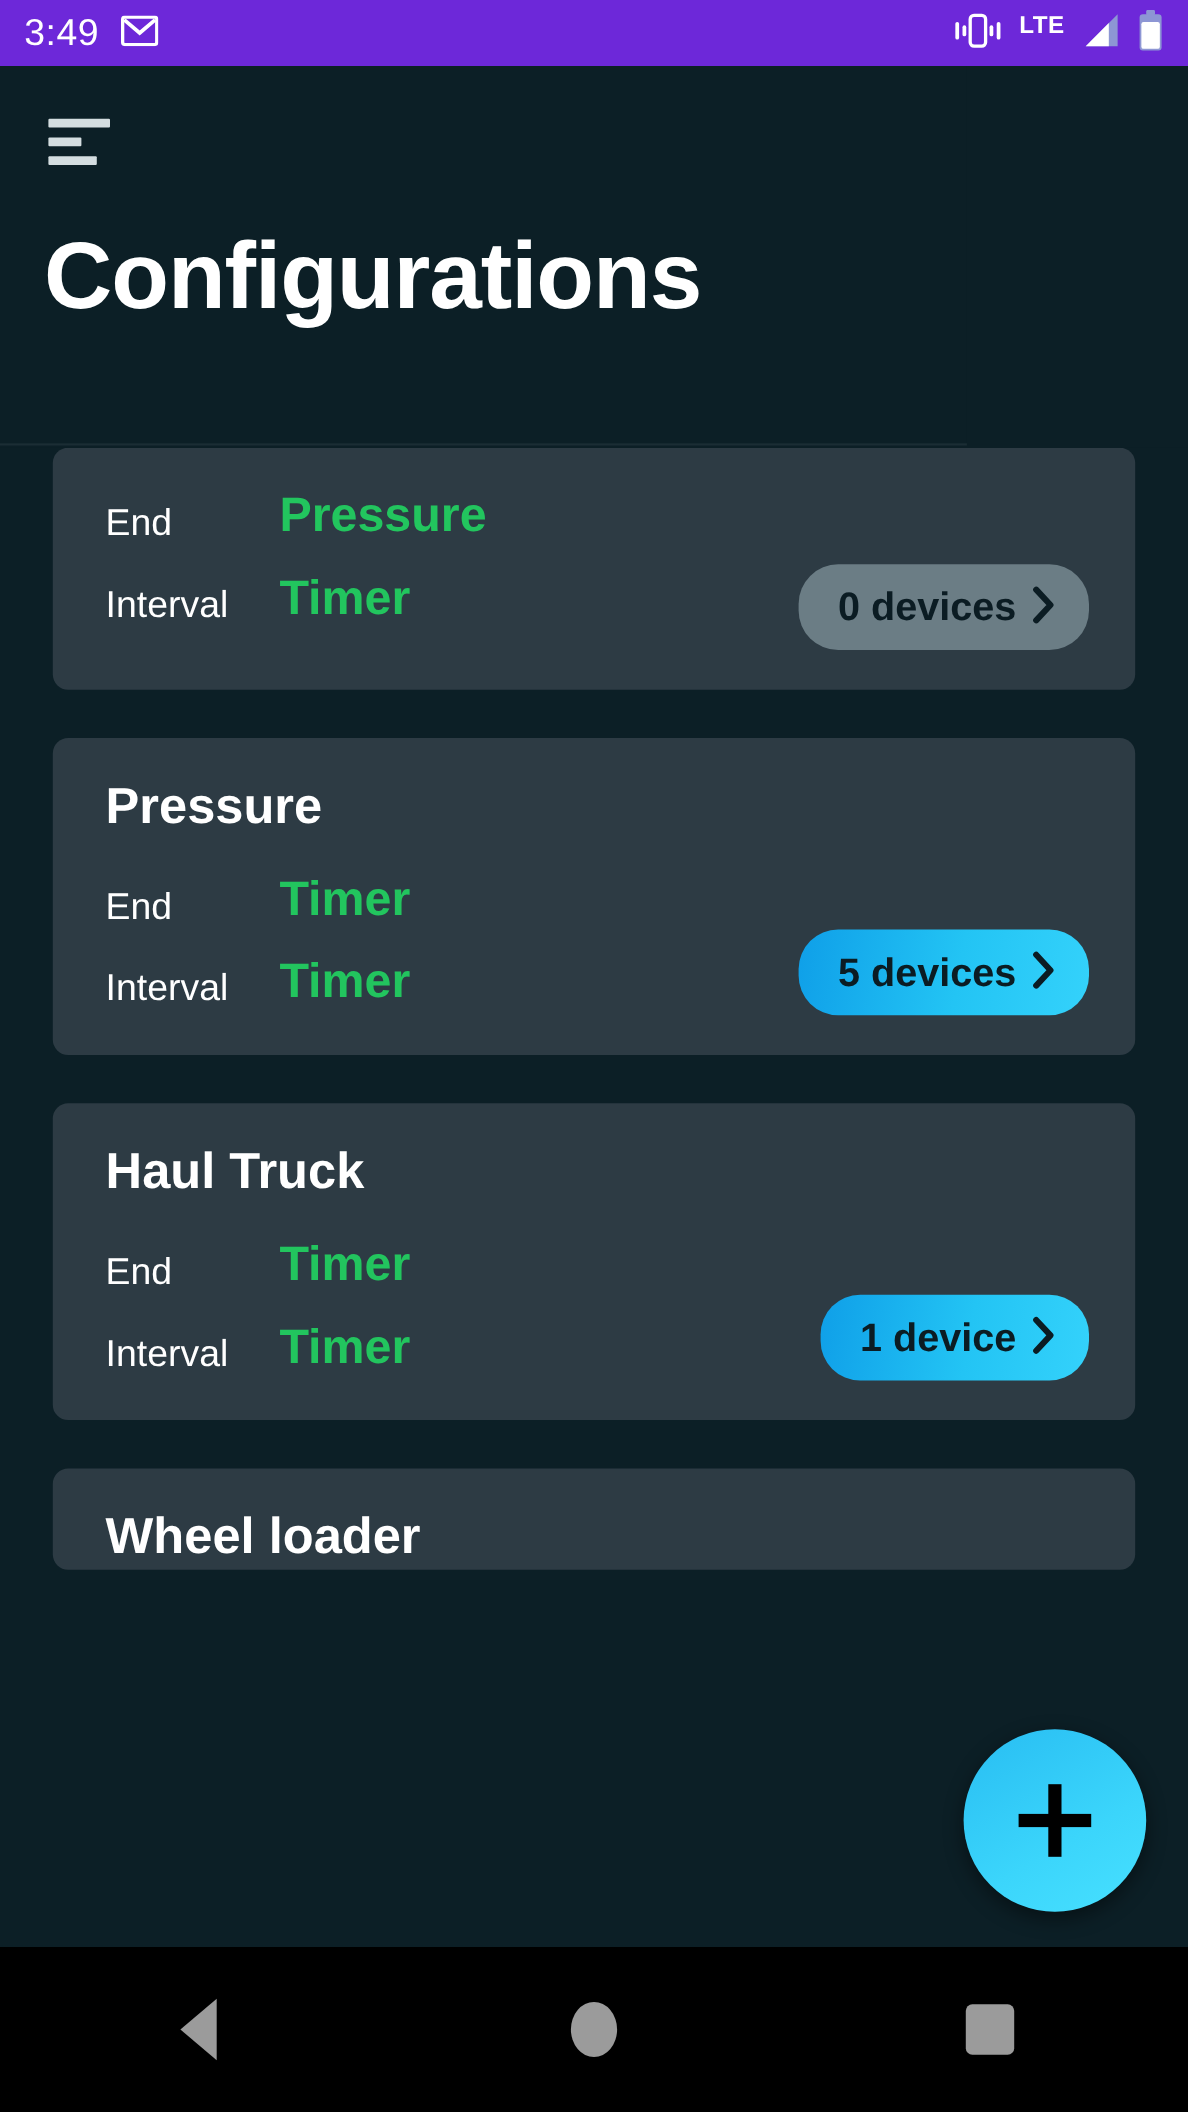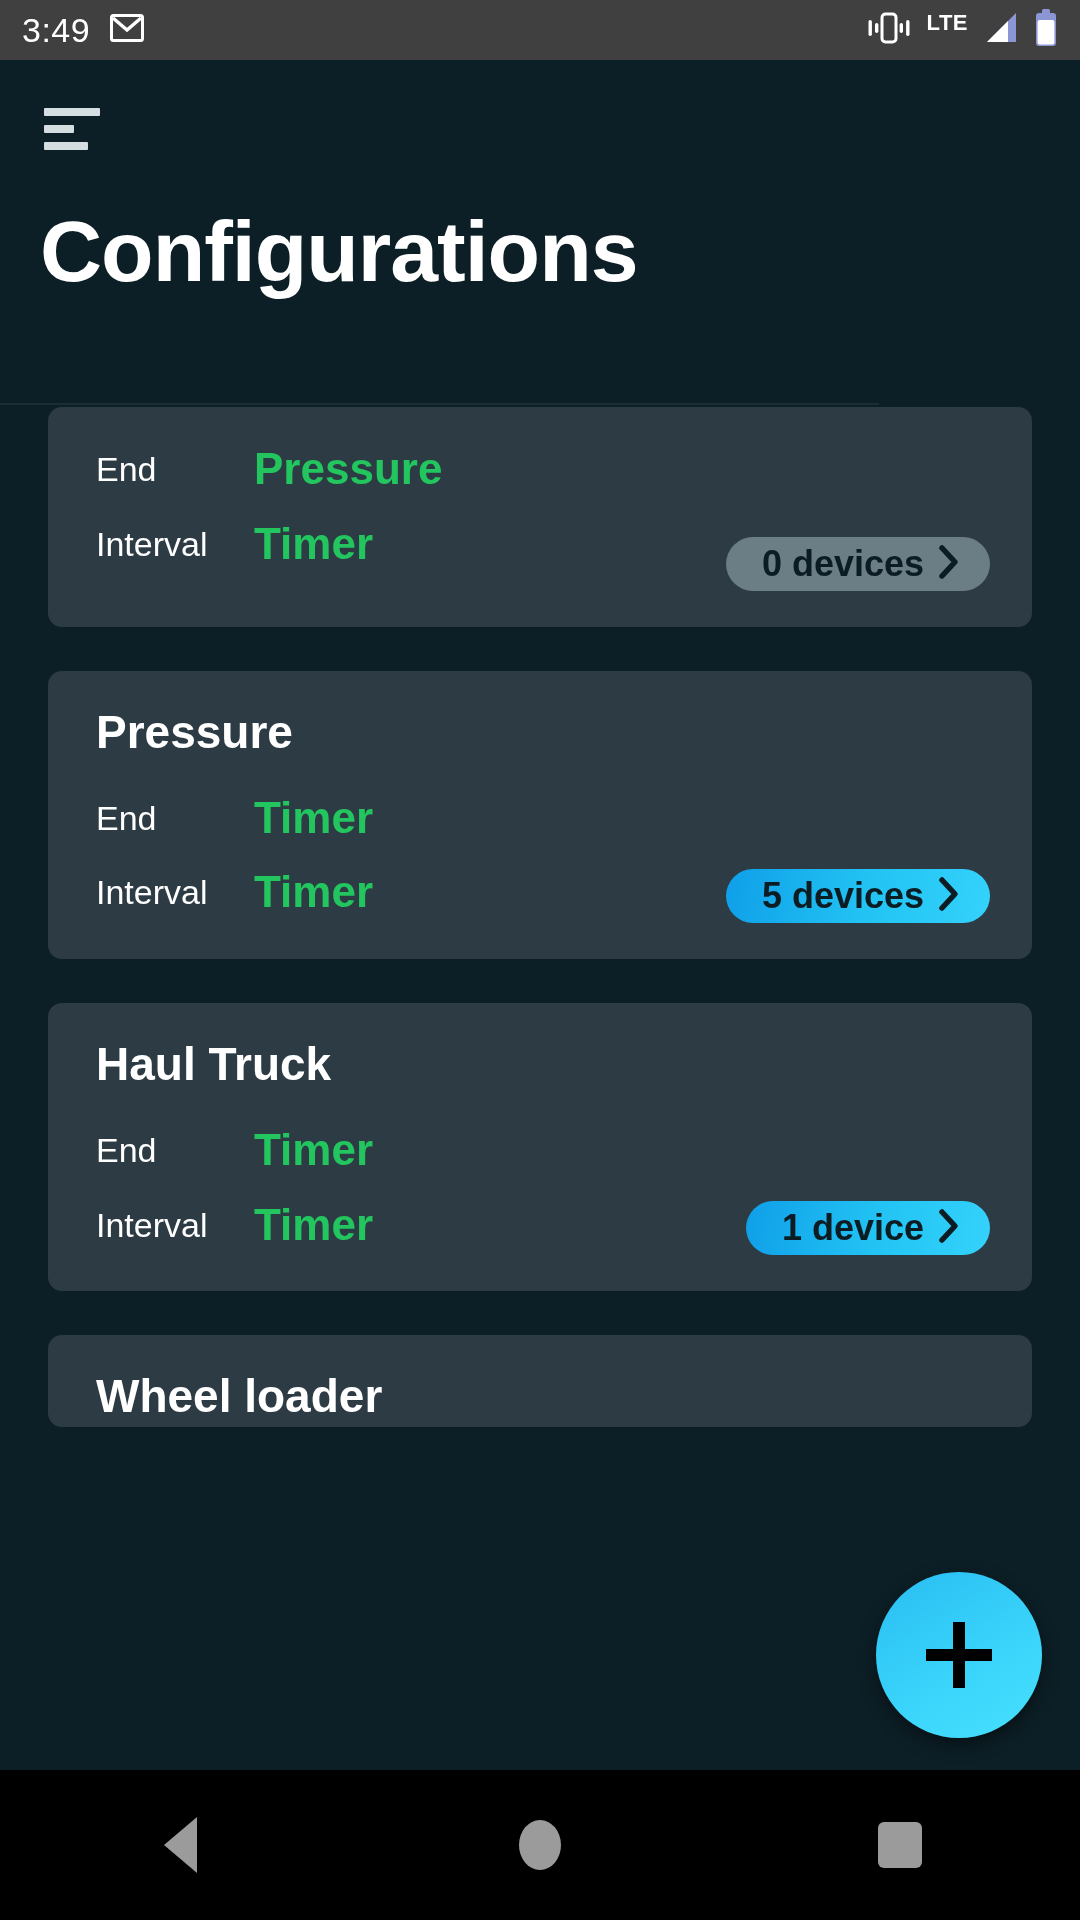--- a/index.html
+++ b/index.html
@@ -21,21 +21,21 @@
     background: #0c1f26;
     overflow: hidden;
   }
 
   
   #status-bar {
     position: absolute;
     top: 0; left: 0;
     width: 1080px;
     height: 60px;
-    background: #404040;
+    background: #6d28d9;
     display: flex;
     align-items: center;
     padding: 0 22px;
     box-sizing: border-box;
   }
   #status-bar .clock {
     color: #ffffff;
     font-size: 34px;
     font-weight: 500;
     letter-spacing: 0.5px;
@@ -138,21 +138,21 @@
     font-weight: bold;
     line-height: 1.1;
     margin-bottom: 34px;
     white-space: nowrap;
   }
   .card-rows {
     display: block;
   }
   .spec-row {
     display: flex;
-    align-items: center;
+    align-items: flex-end;
     margin-bottom: 22px;
   }
   .spec-row:last-child { margin-bottom: 0; }
   .spec-label {
     color: #ffffff;
     font-size: 34px;
     font-weight: normal;
     width: 158px;
     flex: none;
     line-height: 1.2;
@@ -161,21 +161,21 @@
     color: #22c55e;
     font-size: 44px;
     font-weight: bold;
     line-height: 1.2;
   }
 
   .device-pill {
     position: absolute;
     right: 42px;
     bottom: 36px;
-    height: 54px;
+    height: 78px;
     border-radius: 36px;
     display: flex;
     align-items: center;
     gap: 14px;
     padding: 0 30px 0 36px;
     box-sizing: border-box;
     cursor: pointer;
     white-space: nowrap;
   }
   .device-pill.enabled {

